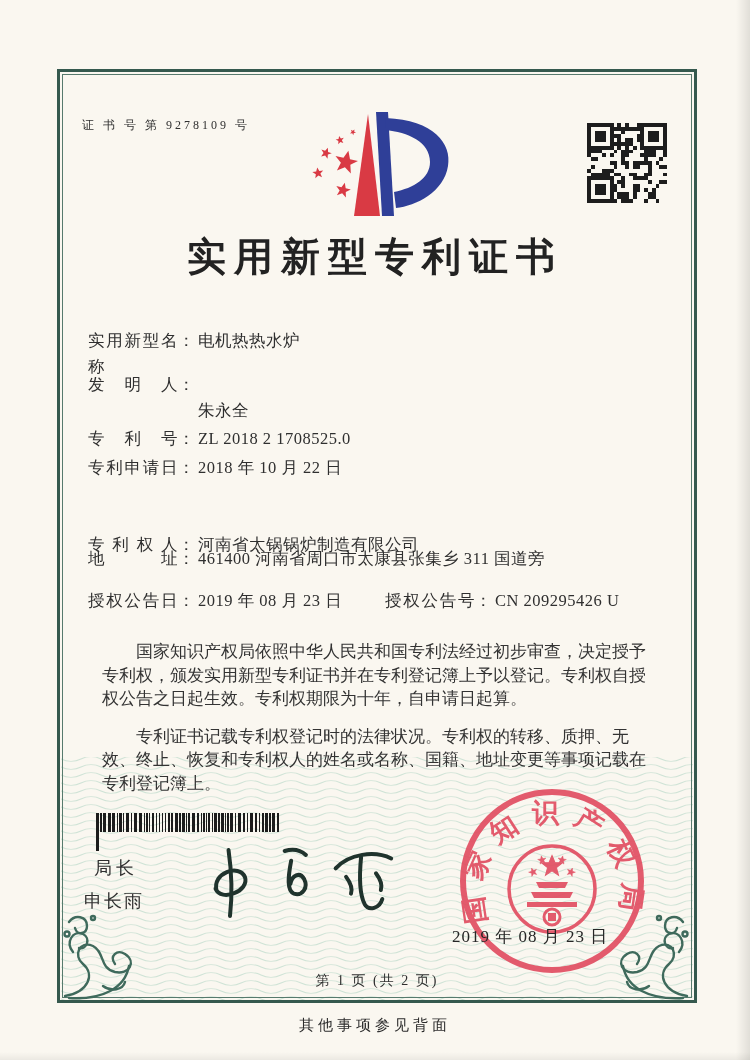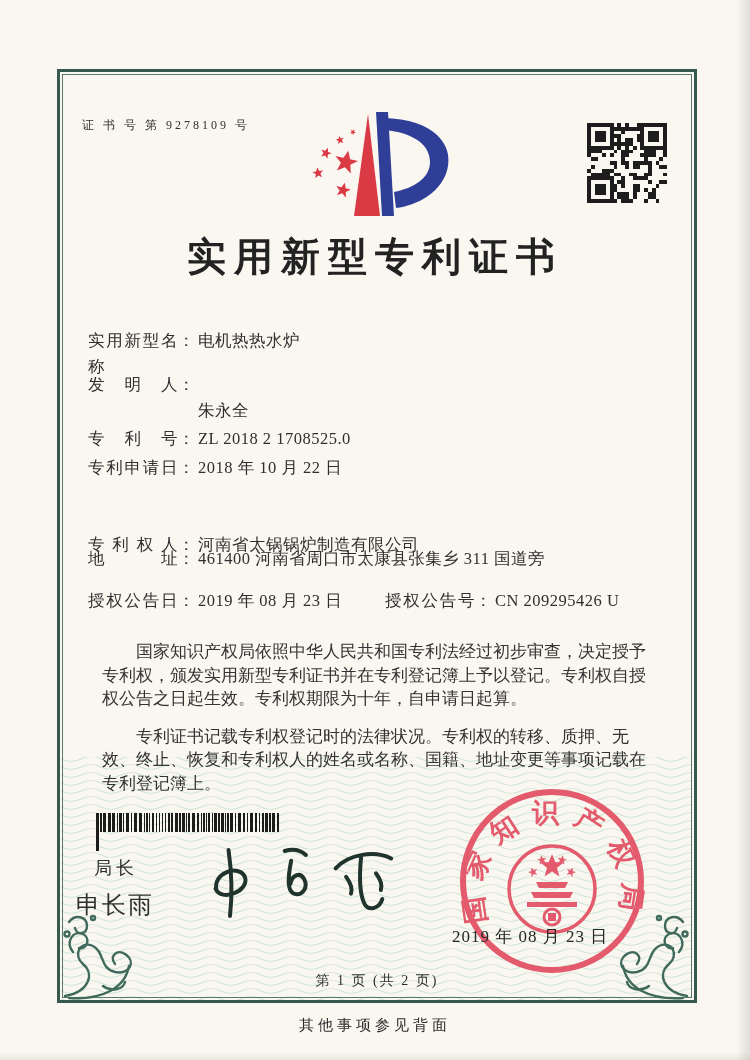--- a/index.html
+++ b/index.html
@@ -28,21 +28,21 @@
   .fvalue{margin-left:3px;}
   .row-name{top:328px;} .row-inventors{top:372px;} .row-patno{top:426px;}
   .row-filing{top:455px;} .row-patentee{top:516px;margin-top:16px;} .row-address{top:546px;}
   .row-grantdate{top:588px;width:300px;} .row-grantno{left:385px;top:588px;width:300px;}
   .body-text{position:absolute;left:88px;top:626px;width:580px;font-size:17px;
     line-height:23.5px;color:#333;z-index:2;}
   .body-text p{margin:14px;text-indent:2em;}
   .barcode{position:absolute;left:96px;top:813px;width:186px;height:19px;z-index:2;font-size:0;}
   .barcode i{display:inline-block;height:100%;background:#1c1c1c;}
   .sig-title{position:absolute;left:94px;top:856px;font-size:18px;letter-spacing:4px;z-index:2;}
-  .sig-name{position:absolute;left:76px;top:889px;font-size:24px;letter-spacing:2px;z-index:2;}
+  .sig-name{position:absolute;left:84px;top:889px;font-size:18px;letter-spacing:2px;z-index:2;}
   .signature{position:absolute;left:200px;top:836px;z-index:2;transform:rotate(-3deg);}
   .seal{position:absolute;left:457px;top:786px;z-index:3;opacity:.9;}
   .seal-date{position:absolute;left:452px;top:925px;font-size:17px;letter-spacing:1px;
     color:#262626;z-index:4;}
   .flourish{position:absolute;top:908px;z-index:1;}
   .flourish-bl{left:59px;} .flourish-br{left:601px;transform:scaleX(-1);}
   .page-info{position:absolute;left:57px;top:972px;width:640px;text-align:center;
     font-size:14px;letter-spacing:2px;z-index:2;}
   .back-note{position:absolute;left:0;top:1016px;width:750px;text-align:center;
     font-size:15px;letter-spacing:4px;color:#2b2b2b;z-index:2;}

